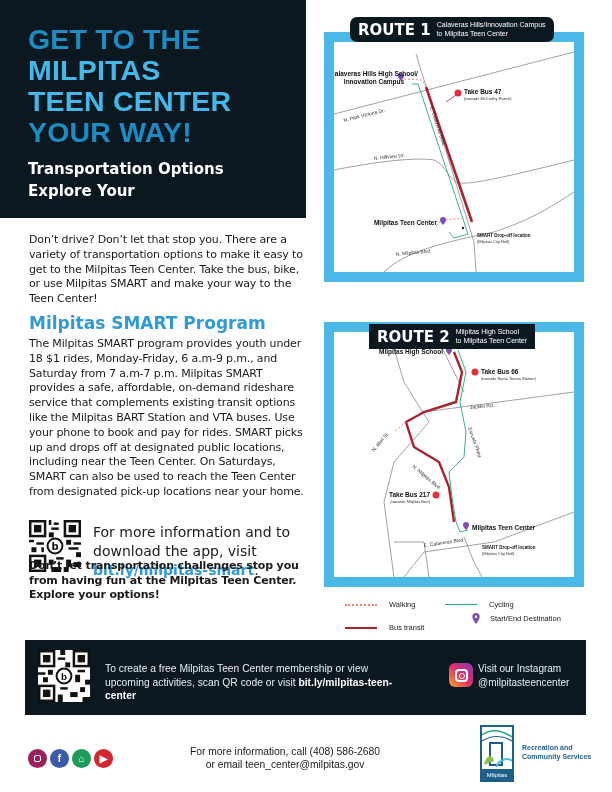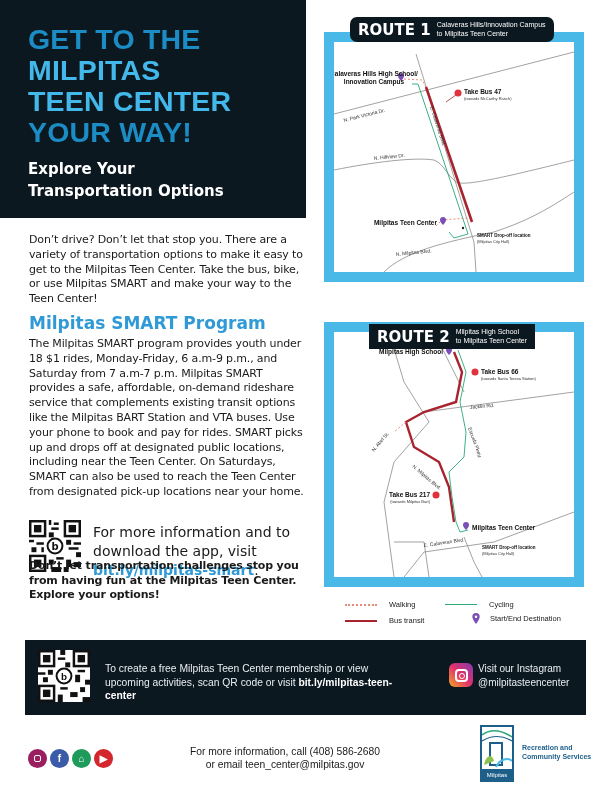--- a/index.html
+++ b/index.html
@@ -54,22 +54,22 @@
 <body>
 
 <div class="hero">
   <h1>
     <span class="dark">GET TO THE</span>
     <span class="light">MILPITAS</span>
     <span class="light">TEEN CENTER</span>
     <span class="dark">YOUR WAY!</span>
   </h1>
   <div class="sub">
+    <div>Transportation Options</div>
     <div>Explore Your</div>
-    <div>Transportation Options</div>
   </div>
 </div>
 
 <p class="left intro">Don’t drive? Don’t let that stop you. There are a variety of transportation options to make it easy to get to the Milpitas Teen Center. Take the bus, bike, or use Milpitas SMART and make your way to the Teen Center!</p>
 <h2 class="left smart-h">Milpitas SMART Program</h2>
 <p class="left smart-body">The Milpitas SMART program provides youth under 18 $1 rides, Monday-Friday, 6 a.m-9 p.m., and Saturday from 7 a.m-7 p.m. Milpitas SMART provides a safe, affordable, on-demand rideshare service that complements existing transit options like the Milpitas BART Station and VTA buses. Use your phone to book and pay for rides. SMART picks up and drops off at designated public locations, including near the Teen Center. On Saturdays, SMART can also be used to reach the Teen Center from designated pick-up locations near your home.</p>
 
 <div class="left qr-row">
   <svg class="qr" viewBox="0 0 21 21">
     <rect width="21" height="21" fill="#fff"></rect>
@@ -187,21 +187,21 @@
 
 <div class="legend">
   <div class="leg-item" style="left:0;top:0">
     <span class="sw" style="border-top:2px dotted #e88a7a;height:0"></span>
       <span>Walking</span>
   </div>
   <div class="leg-item" style="left:100px;top:0">
     <span class="sw" style="background:#2aa876;height:1.5px"></span>
       <span>Cycling</span>
   </div>
-  <div class="leg-item" style="left:0;top:16px">
+  <div class="leg-item" style="left:0;top:23px">
     <span class="sw" style="background:#a8232e"></span>
       <span>Bus transit</span>
   </div>
   <div class="leg-item" style="left:127px;top:13px">
     <svg width="8" height="11" viewBox="0 0 6 9" style="margin-right:10px">
         <path d="M0 3 a3 3 0 1 1 6 0 c0 2 -3 6 -3 6 c0 0 -3 -4 -3 -6z" fill="#7b4fb5"></path>
         <circle cx="3" cy="3" r="1" fill="#fff"></circle>
       </svg>
     <span>Start/End Destination</span>
   </div>

